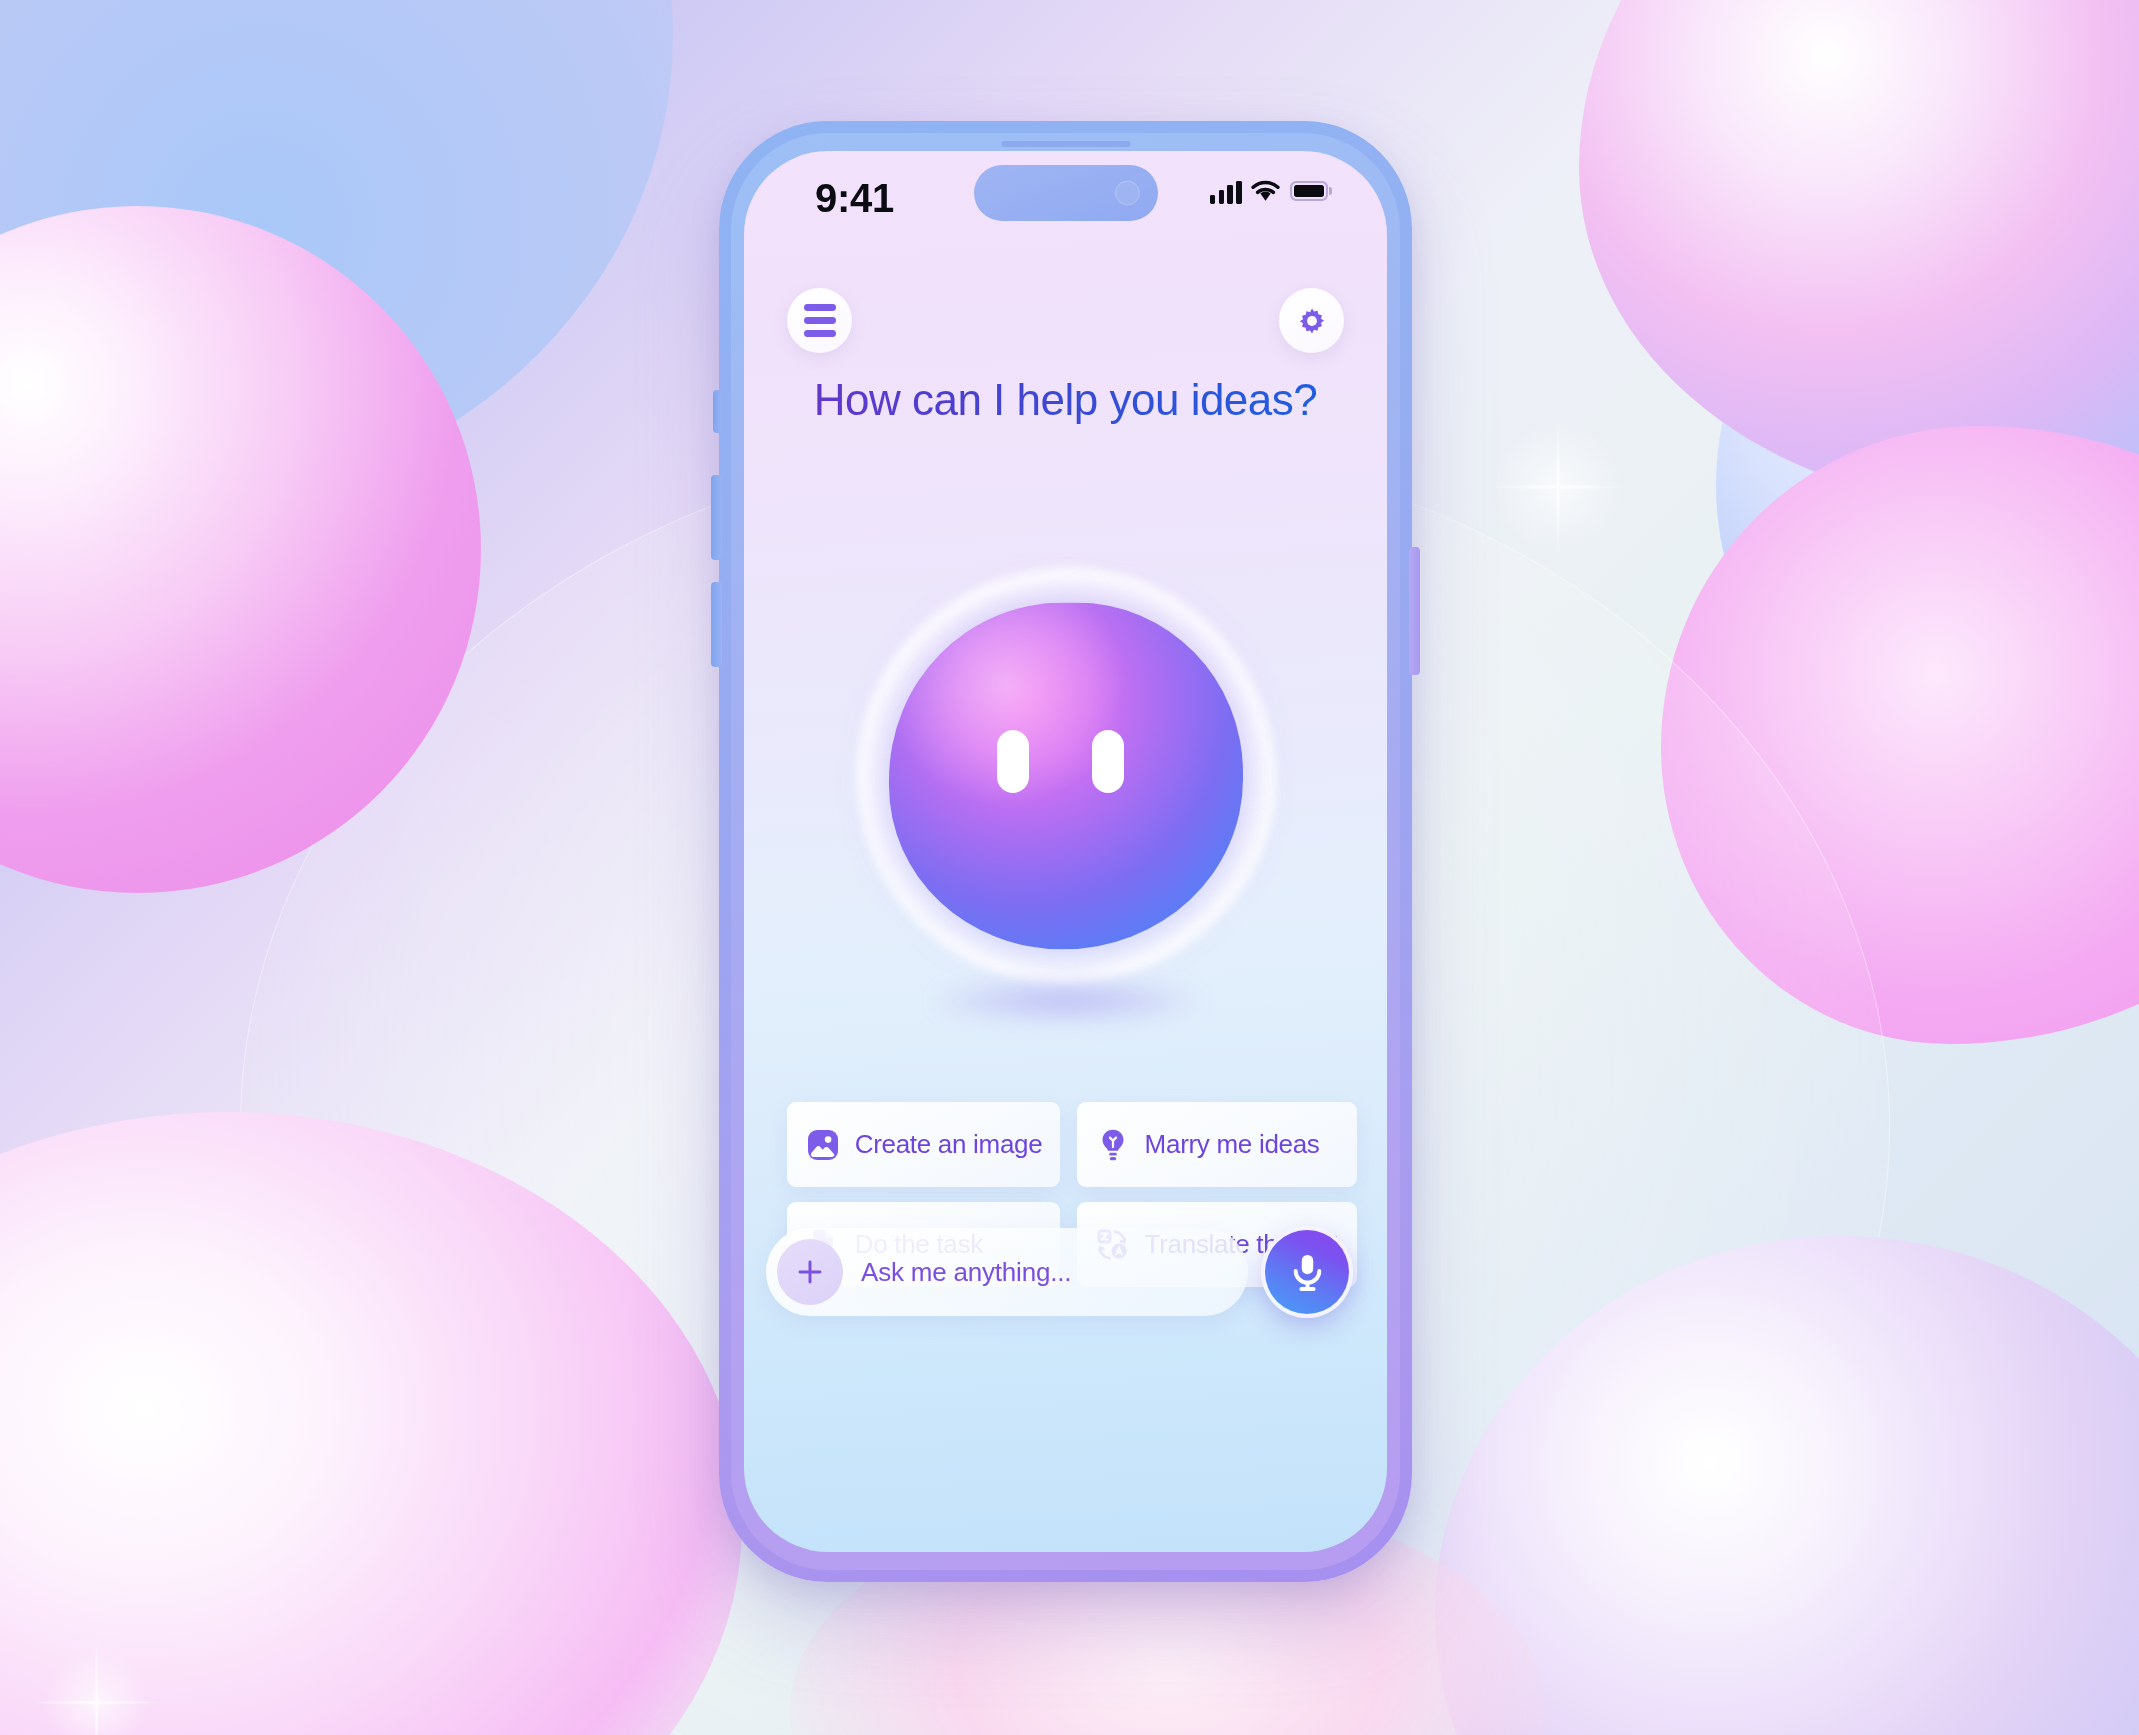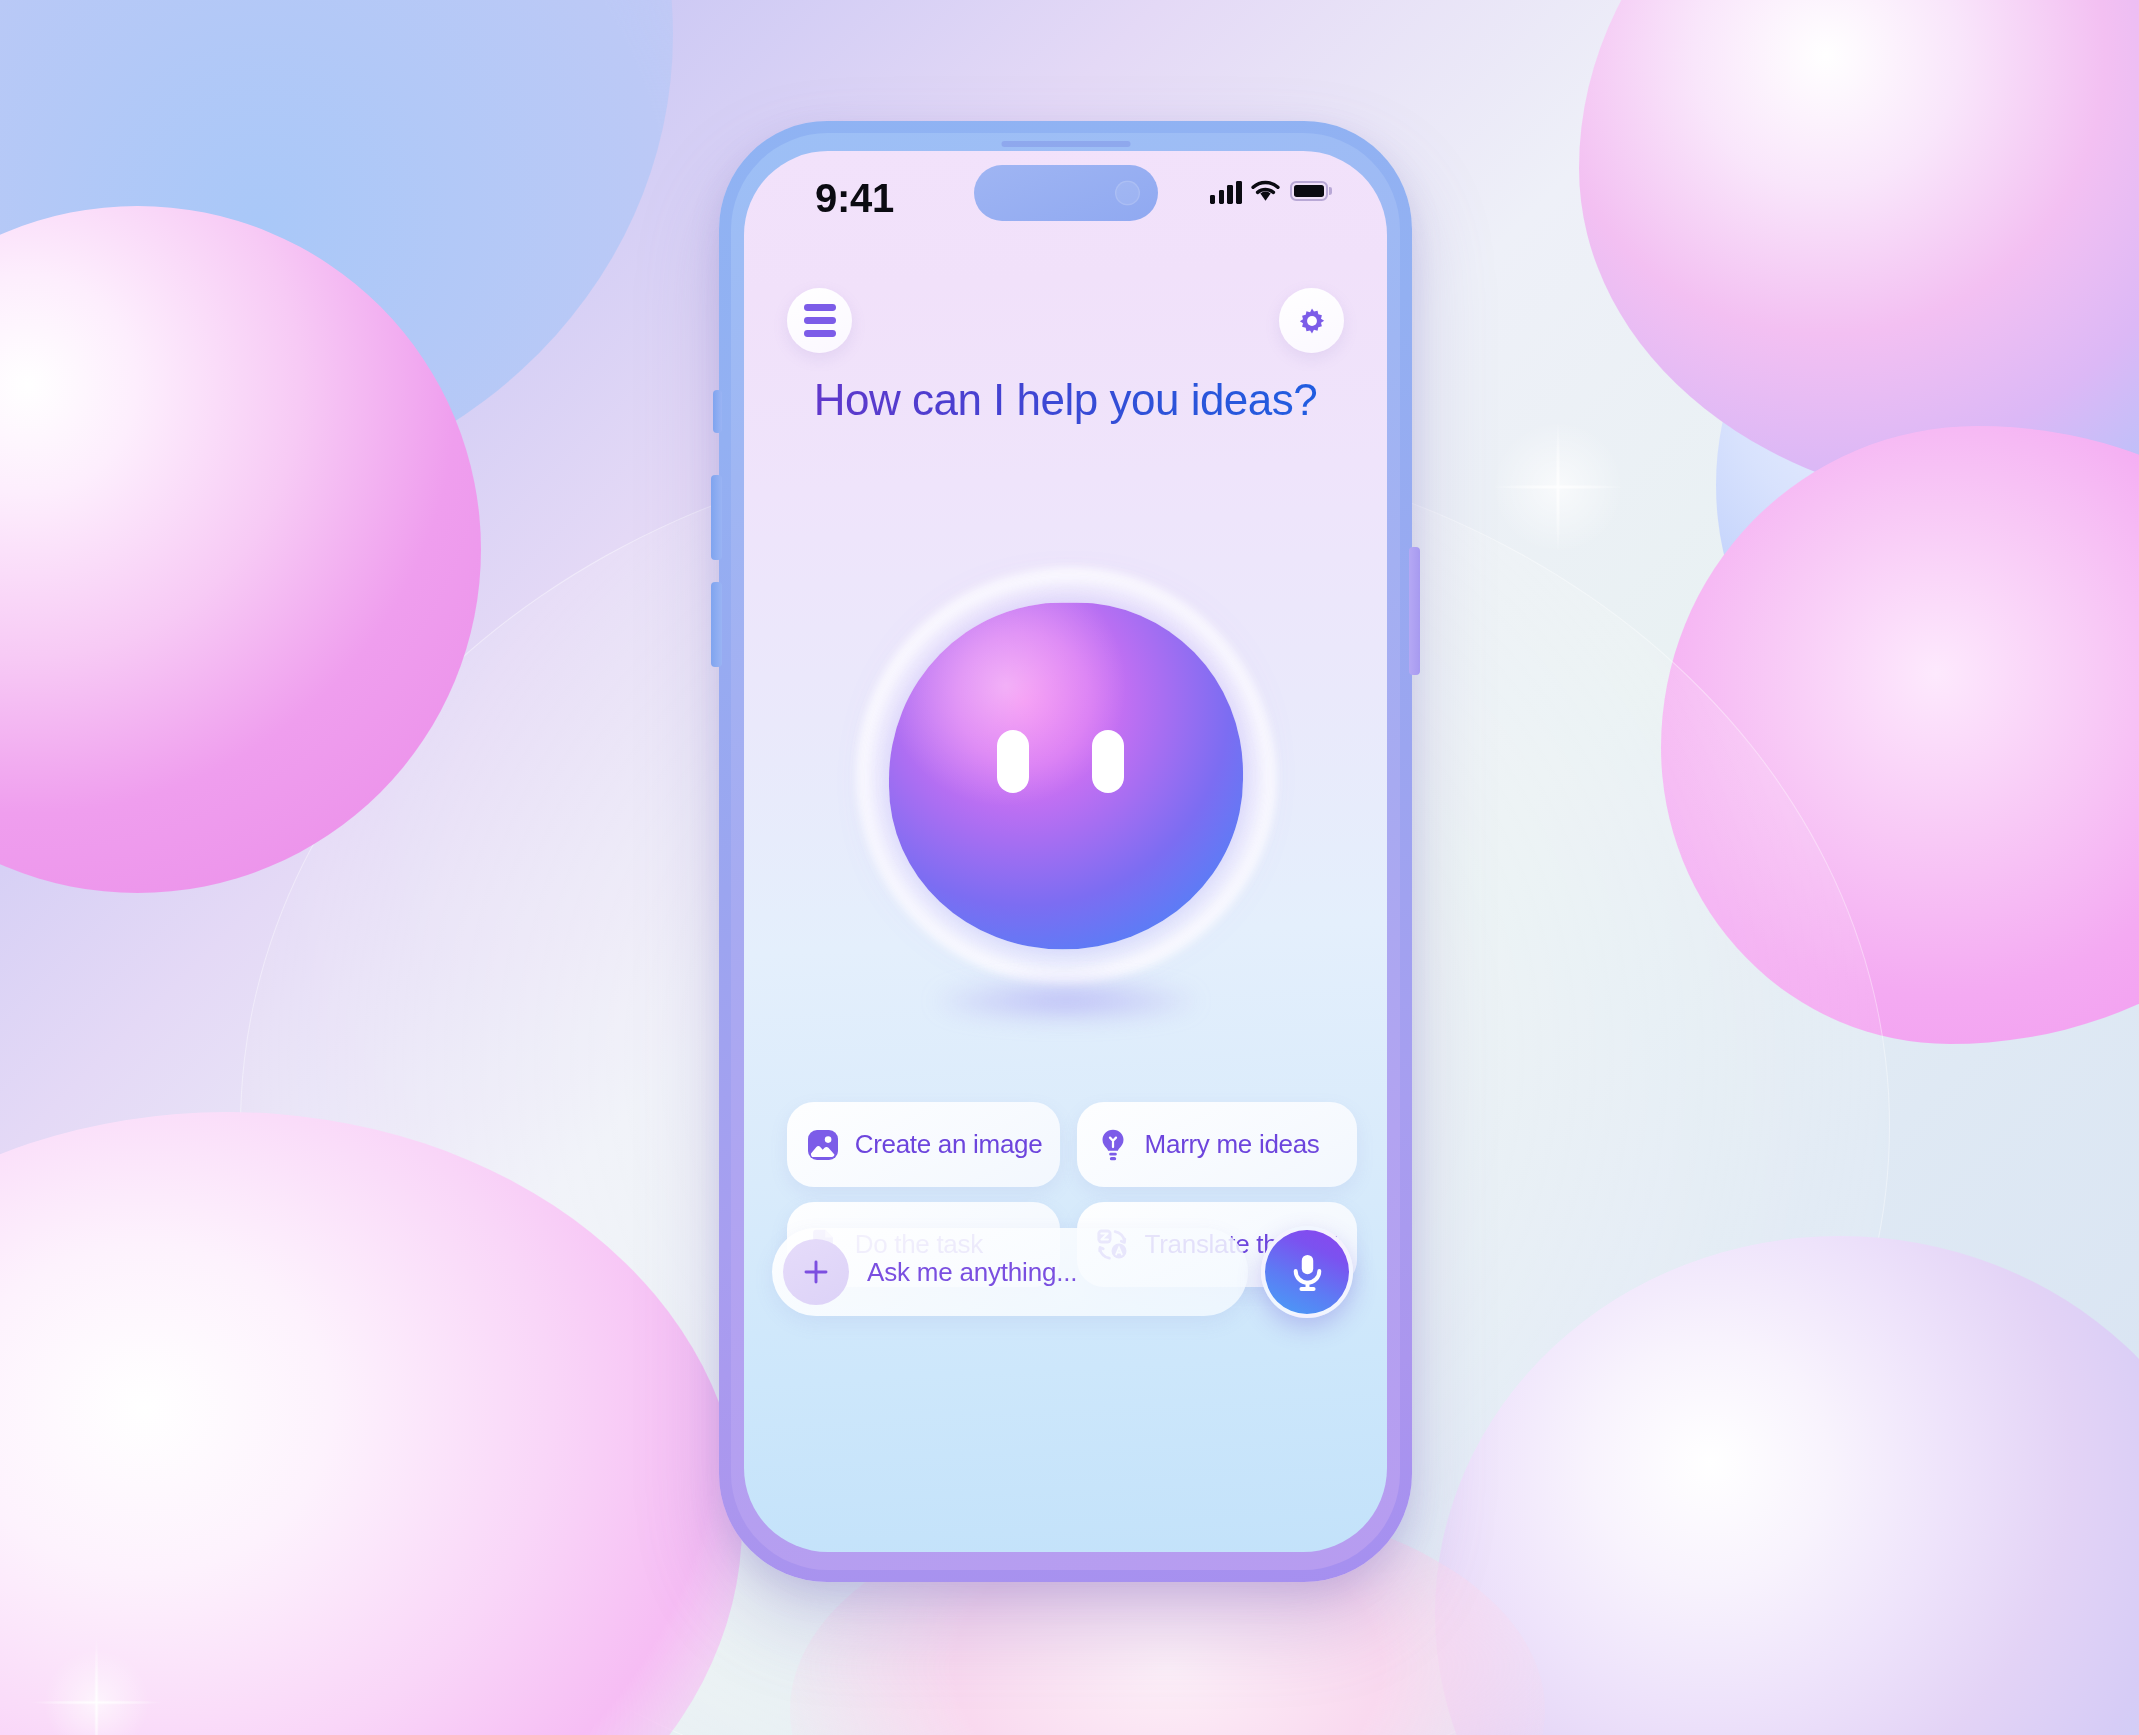--- a/index.html
+++ b/index.html
@@ -136,28 +136,28 @@
   .eye-l{left:108px;}
   .eye-r{left:203px;}
   .orb-shadow{position:absolute;left:50%;bottom:-4.1px;transform:translateX(-50%);
     width:261px;height:38px;border-radius:50%;
     background:radial-gradient(ellipse at 50% 50%, rgba(150,140,240,0.55) 0%, rgba(160,150,242,0.28) 48%, rgba(170,160,245,0) 78%);
     filter:blur(11px);}
 
   
   .chips{position:absolute;left:43px;right:43px;top:951px;
     display:grid;grid-template-columns:1fr 1fr;gap:15px 16.5px;}
-  .chip{height:85px;border-radius:27px;display:flex;align-items:center;gap:13.7px;padding:0 18px;
+  .chip{height:85px;border-radius:9px;display:flex;align-items:center;gap:13.7px;padding:0 18px;
     background:linear-gradient(150deg,rgba(255,255,255,0.96),rgba(248,250,255,0.82));
     box-shadow:0 6.9px 18px rgba(130,140,210,0.12);box-sizing:border-box;}
   .chip .lbl{font-size:26px;color:#6d45dd;letter-spacing:-0.3px;white-space:nowrap;}
   .chip svg{flex:0 0 auto;}
 
   
-  .inputrow{position:absolute;left:28px;right:34px;top:1075px;display:flex;align-items:center;gap:13px;justify-content:center;}
+  .inputrow{position:absolute;left:22px;right:34px;top:1075px;display:flex;align-items:center;gap:13px;justify-content:center;}
   .inputbar{flex:1;height:88px;border-radius:44px;display:flex;align-items:center;gap:18px;padding-left:11px;
     background:linear-gradient(160deg,rgba(255,255,255,0.95),rgba(243,249,255,0.80));
     box-shadow:0 6.9px 19px rgba(130,140,210,0.12);}
   .plus{width:66px;height:66px;border-radius:50%;flex:0 0 auto;
     background:linear-gradient(150deg,#e6dcfa,#dcd2f7);
     display:flex;align-items:center;justify-content:center;}
   .plus:before{content:"";position:absolute;}
   .ph{font-size:26px;color:#7a4fe0;letter-spacing:-0.2px;}
   .micbtn{width:92px;height:92px;border-radius:50%;flex:0 0 auto;
     background:linear-gradient(205deg,#8b45ee 0%,#7b52f0 28%,#5d7bf4 62%,#46a0f7 100%);

